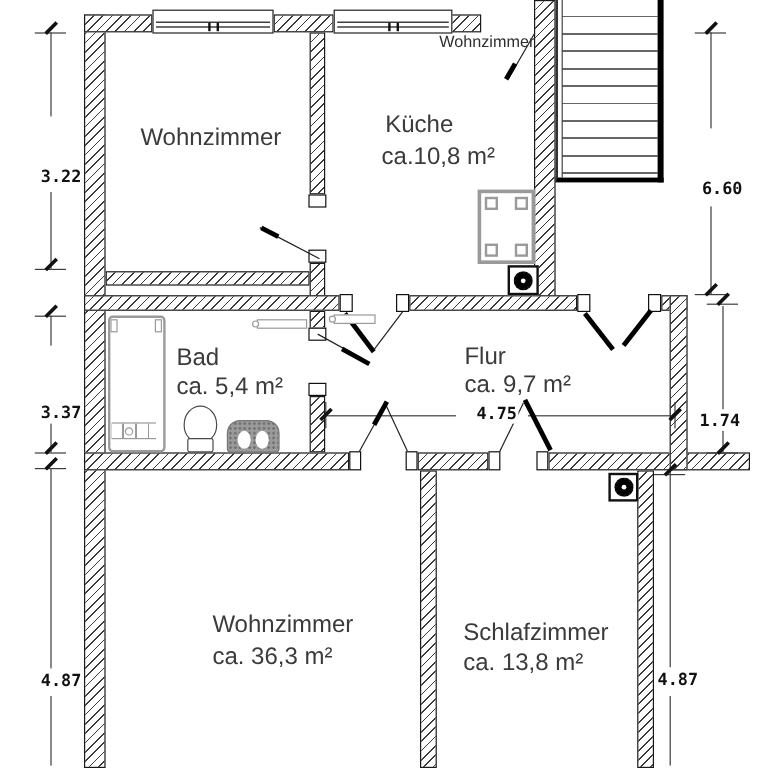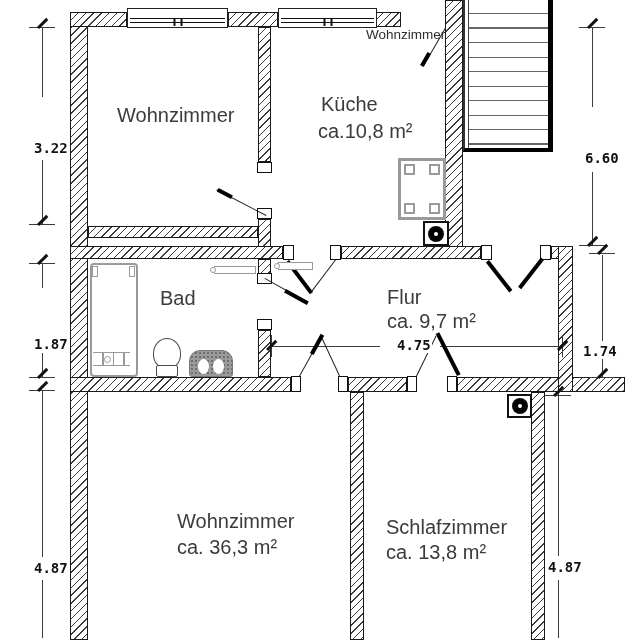--- a/index.html
+++ b/index.html
@@ -148,21 +148,22 @@
   <div class="rad" style="left:278px;top:262px;width:35px"></div>
   <div class="circ" style="left:274px;top:263px;width:6px;height:6px"></div>
 
   <div class="rname" style="left:117px;top:104px">Wohnzimmer</div>
 
   <div class="rname" style="left:321px;top:93px">Küche</div>
   <div class="rarea" style="left:318px;top:120px">ca.10,8 m²</div>
 
   <div class="small-label" style="left:366px;top:27px">Wohnzimmer</div>
 
-  <div class="rname" style="left:160px;top:287px">Bad</div>
+  <div class="rname" style="left:147px;top:287px">Bad</div>
+  <div class="rarea" style="left:147px;top:311px">ca. 5,4 m²</div>
 
   <div class="rname" style="left:387px;top:286px">Flur</div>
   <div class="rarea" style="left:387px;top:310px">ca. 9,7 m²</div>
 
   <div class="rname" style="left:177px;top:510px">Wohnzimmer</div>
   <div class="rarea" style="left:177px;top:536px">ca. 36,3 m²</div>
 
   <div class="rname" style="left:386px;top:516px">Schlafzimmer</div>
   <div class="rarea" style="left:386px;top:541px">ca. 13,8 m²</div>
 
@@ -170,21 +171,21 @@
   <div class="dlv" style="left:42px;top:160px;height:64px"></div>
   <div class="tk" style="left:29px;top:27px"></div>
   <div class="tk" style="left:29px;top:224px"></div>
   <div class="dtext" style="left:33px;top:140px">3.22</div>
 
   <div class="dlv" style="left:42px;top:263px;height:25px"></div>
   <div class="dlv" style="left:42px;top:353px;height:24px"></div>
   <div class="tk" style="left:29px;top:263px"></div>
   <div class="tk" style="left:29px;top:377px"></div>
   <div class="tk" style="left:29px;top:390px"></div>
-  <div class="dtext" style="left:33px;top:336px">1.87</div>
+  <div class="dtext" style="left:33px;top:336px">3.37</div>
 
   <div class="dlv" style="left:42px;top:390px;height:167px"></div>
   <div class="dlv" style="left:42px;top:580px;height:58px"></div>
   <div class="dtext" style="left:33px;top:560px">4.87</div>
 
   <div class="dlv" style="left:592px;top:27px;height:80px"></div>
   <div class="dlv" style="left:592px;top:172px;height:73px"></div>
   <div class="tk" style="left:579px;top:27px"></div>
   <div class="tk" style="left:579px;top:245px"></div>
   <div class="dtext" style="left:584px;top:150px">6.60</div>

